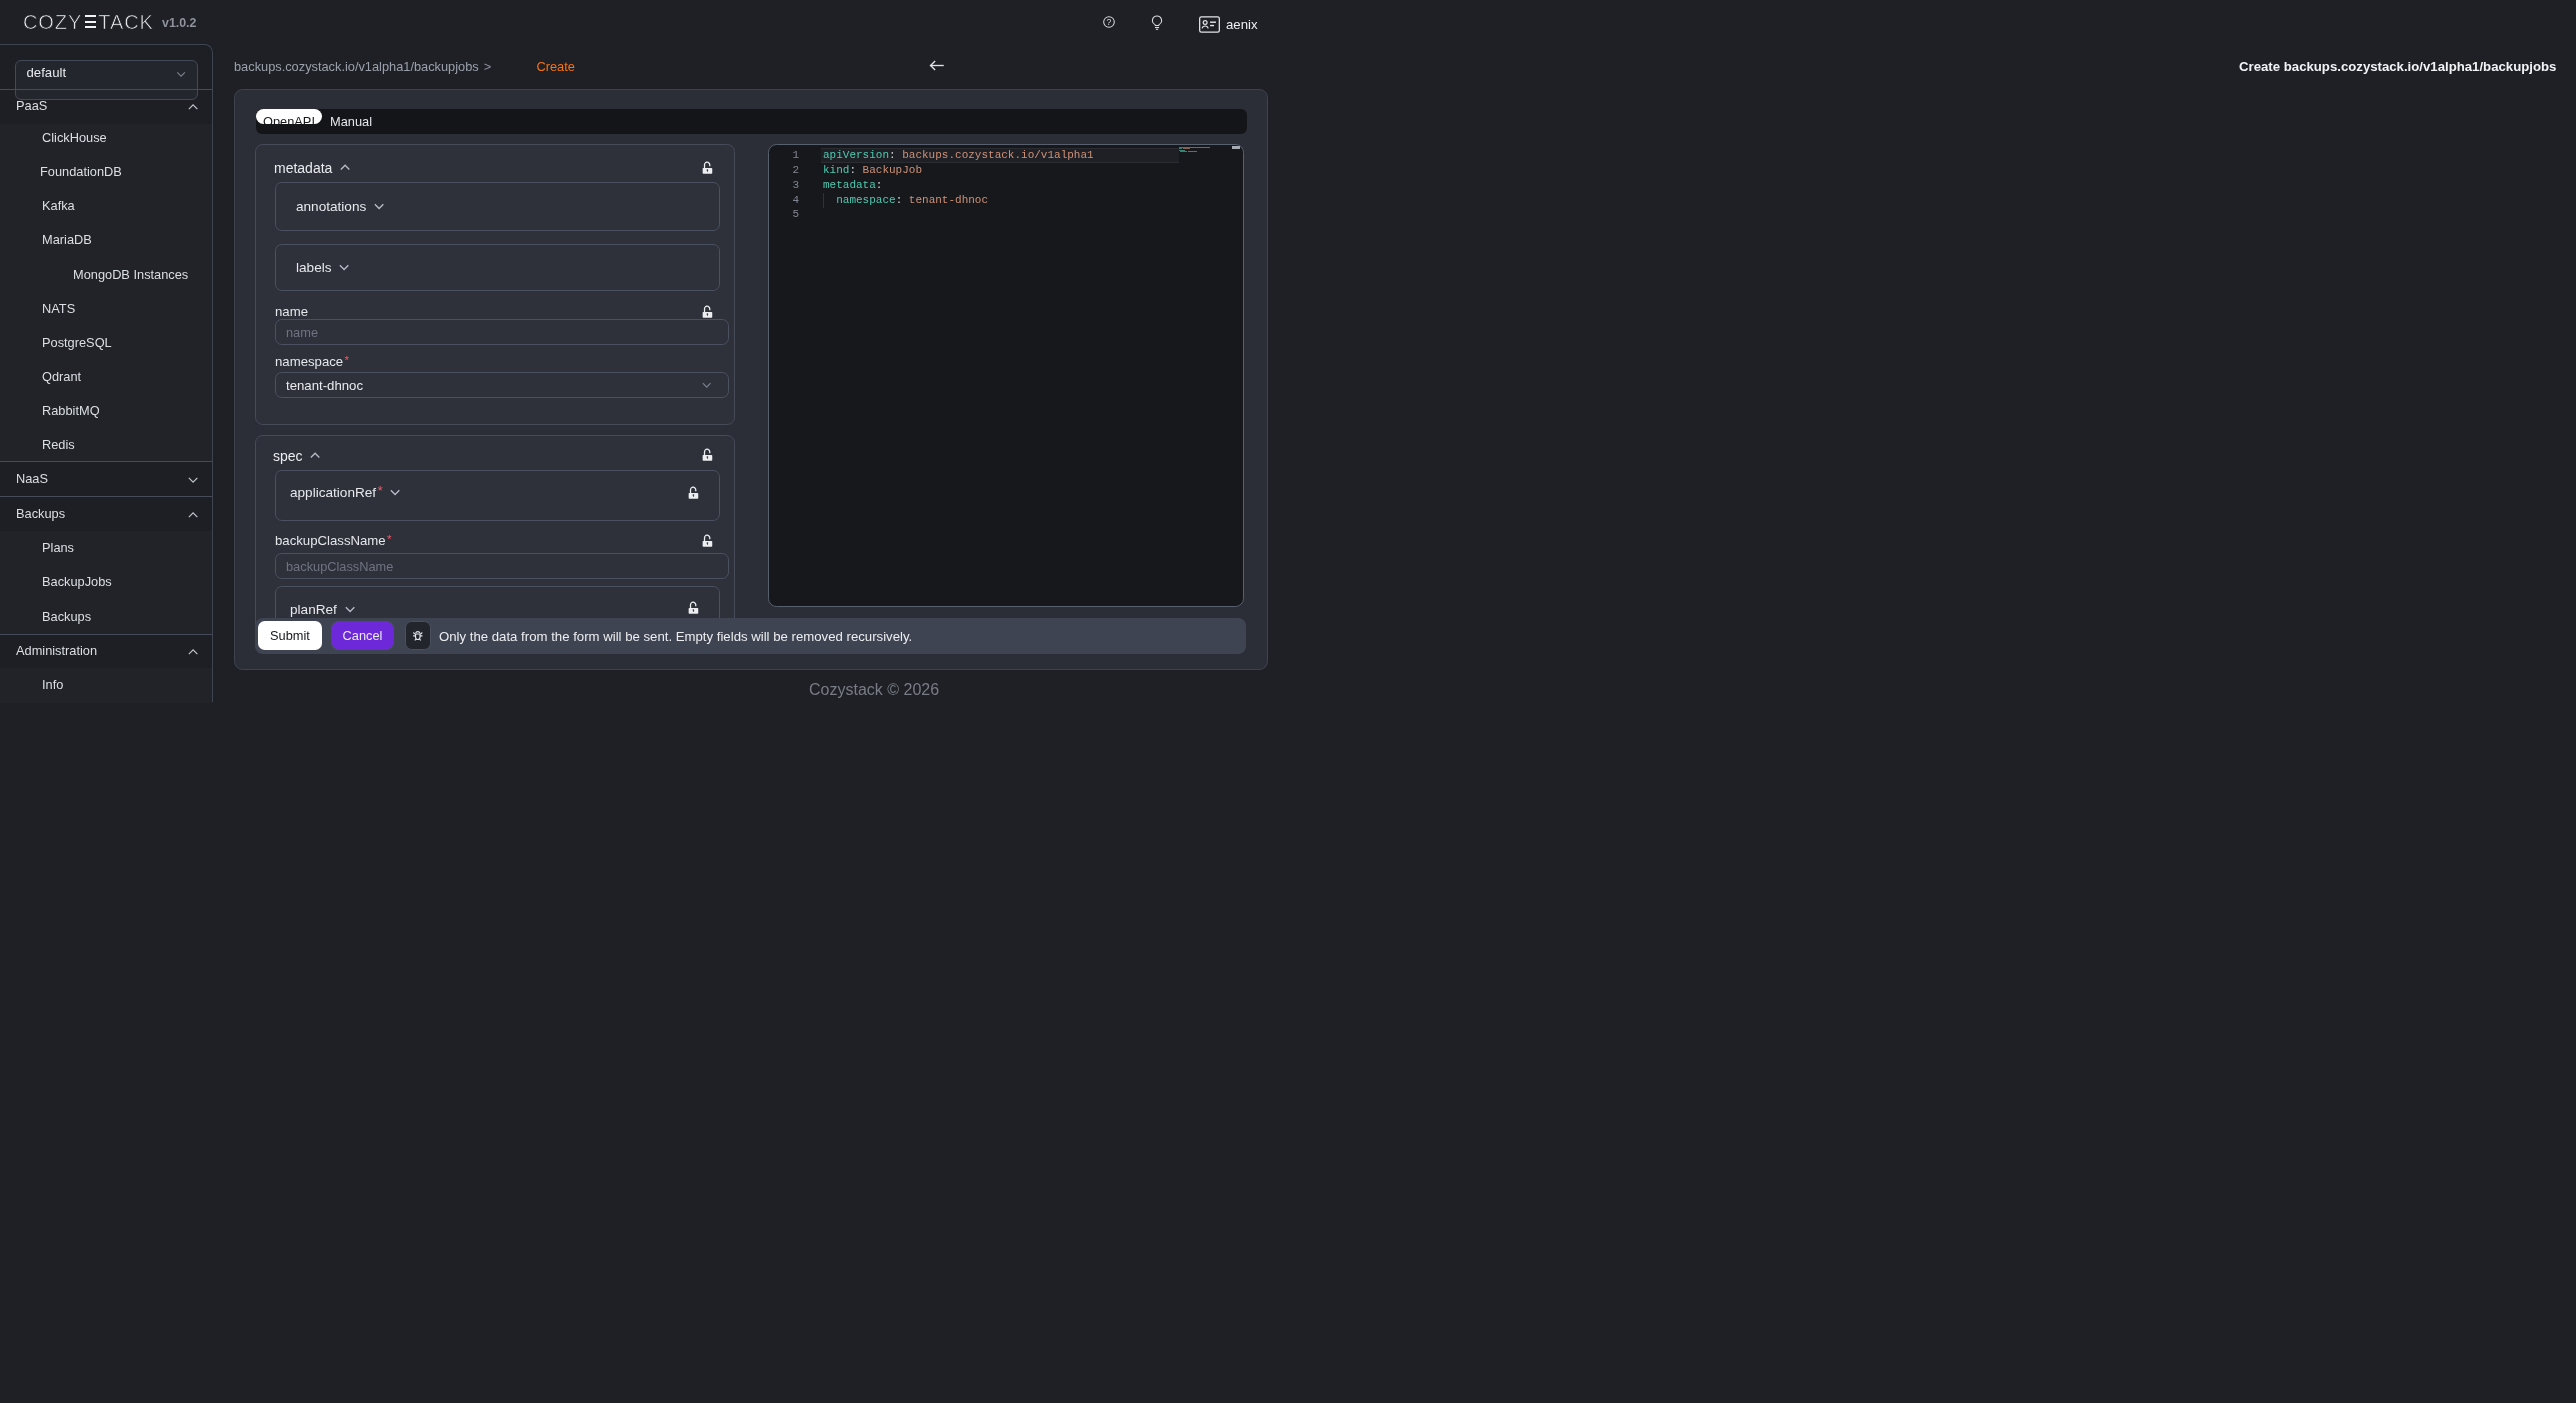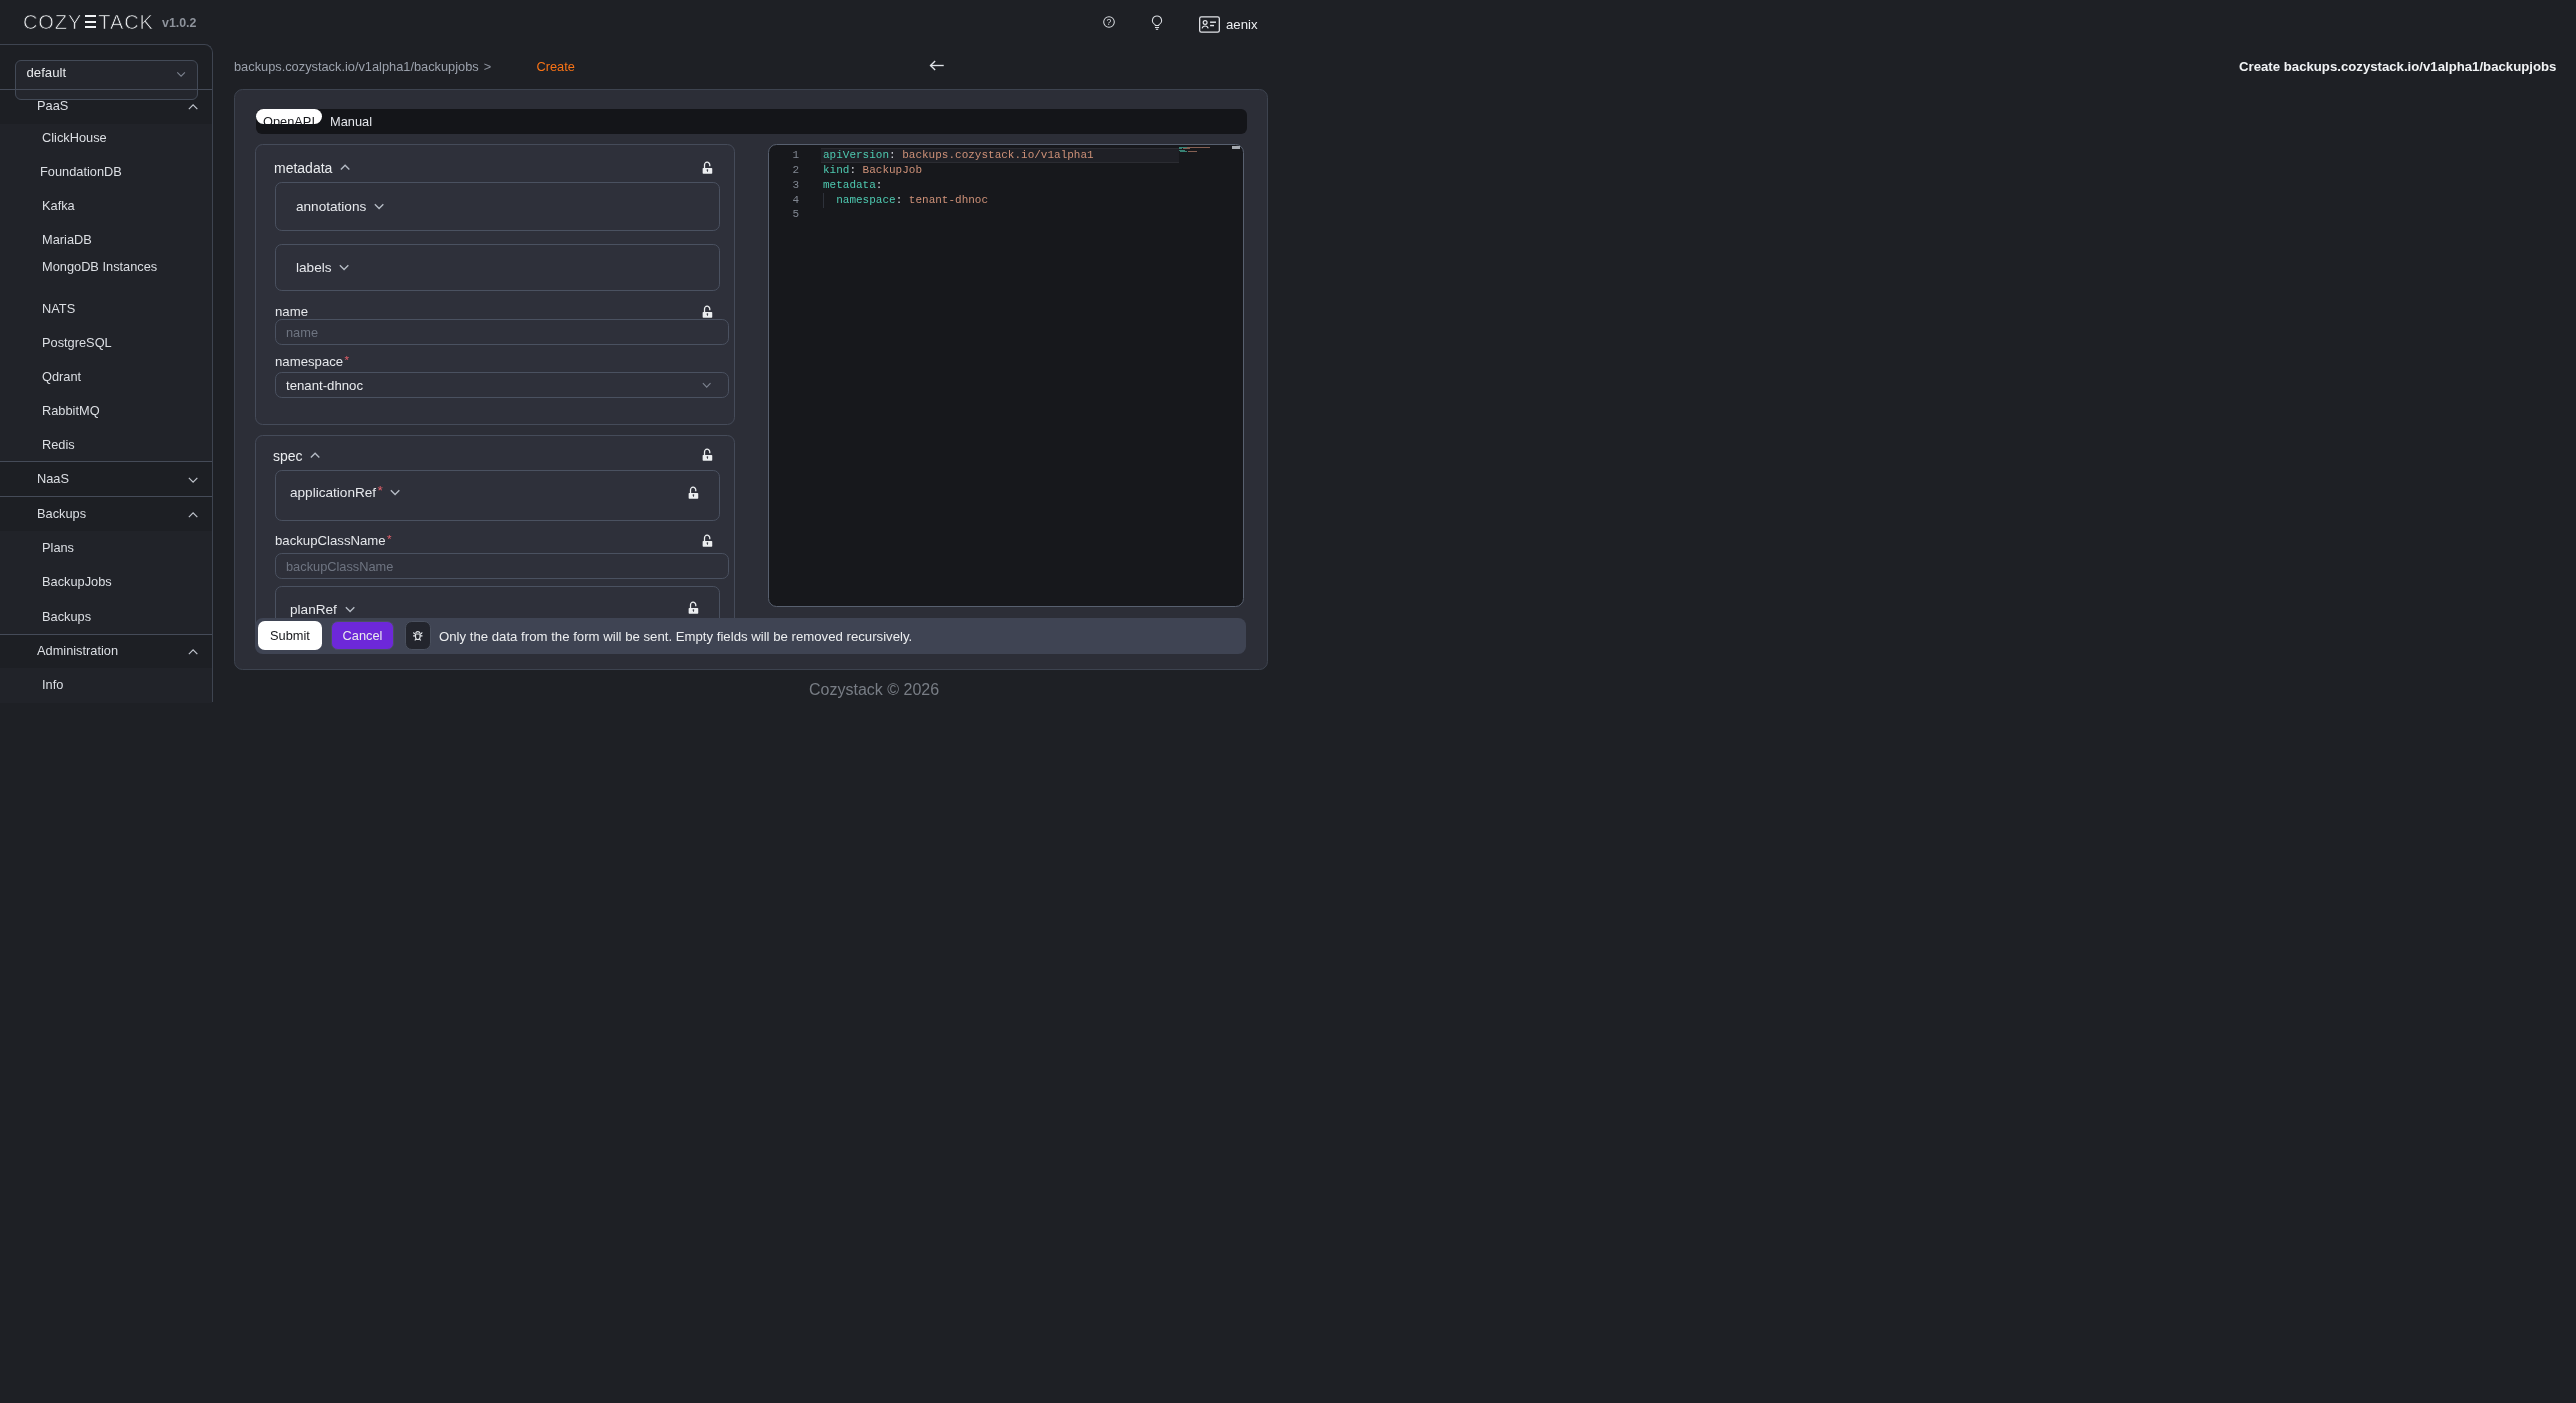--- a/index.html
+++ b/index.html
@@ -12,21 +12,21 @@
   .bars i { position:absolute; left:0; width:11px; height:1.9px; background:#f1f3f5; }
   .ver { left:162px; top:15.8px; font-size:12.4px; font-weight:bold; color:#8d929b; }
   .aenix { left:1226px; top:16.6px; font-size:13.2px; color:#edeff2; }
   
   .sidebar { left:0; top:44px; width:213px; height:658px; background:#1d1f24; border-top:0.9px solid #3e4450; border-right:0.9px solid #3e4450; border-top-right-radius:8.5px; }
   .sel { position:absolute; left:14.5px; top:15.3px; width:183px; height:40px; border:0.9px solid #434a57; border-radius:6px; background:#24262d; }
   .sel .txt { position:absolute; left:11px; top:0; line-height:24px; font-size:13.2px; color:#e8eaed; }
   .subbg { position:absolute; left:0; width:212px; background:#212329; }
   .sdiv { position:absolute; left:0; width:212px; height:0.9px; background:#454b58; }
   .mrow { position:absolute; left:0; width:212px; height:34px; line-height:34px; font-size:12.8px; color:#dcdfe4; }
-  .mrow.hd { padding-left:37px; }
+  .mrow.hd { padding-left:16px; }
   .mrow.it { padding-left:42px; }
   .mrow svg { position:absolute; right:13.6px; top:14.5px; }
   
   .crumb { left:234px; top:59px; font-size:12.8px; color:#9ba1ac; }
   .crumb b { color:#f97316; font-weight:400;margin-left:40px; }
   .crumb .sep { margin:0 5.1px; color:#8d939e; }
   .title { right:19.6px; top:59px; font-size:13.2px; font-weight:bold; color:#f1f3f5; }
   .card { left:234px; top:89px; width:1034px; height:581px; background:#2c2e37; border:0.9px solid #3d434f; border-radius:8.5px; }
   .tabstrip { left:256px; top:109px; width:991px; height:25px; background:#141519; border-radius:6px; }
   .pill { left:256px; top:109px; width:66px; height:15px; background:#ffffff; border-radius:10px; text-align:center; line-height:25px; font-size:12.8px; color:#17181c; }
@@ -108,21 +108,21 @@
   <div class="sdiv" style="top:451px;"></div>
   <div class="sdiv" style="top:589px;"></div>
 
   <div class="mrow hd" style="top:44px;">PaaS<svg width="10.2" height="6" viewBox="0 0 12 7" fill="none" stroke="#c0c5cd" stroke-width="1.4">
         <path d="M1,6 L6,1 L11,6"></path>
       </svg></div>
   <div class="mrow it" style="top:76px;">ClickHouse</div>
   <div class="mrow it" style="top:110px;padding-left:40px;">FoundationDB</div>
   <div class="mrow it" style="top:144px;">Kafka</div>
   <div class="mrow it" style="top:178px;">MariaDB</div>
-  <div class="mrow it" style="top:205px;">MongoDB Instances</div>
+  <div class="mrow it" style="top:213px;margin-left:31px;">MongoDB Instances</div>
   <div class="mrow it" style="top:247px;">NATS</div>
   <div class="mrow it" style="top:281px;">PostgreSQL</div>
   <div class="mrow it" style="top:315px;">Qdrant</div>
   <div class="mrow it" style="top:349px;">RabbitMQ</div>
   <div class="mrow it" style="top:383px;">Redis</div>
   <div class="mrow hd" style="top:417px;">NaaS<svg width="10.2" height="6" viewBox="0 0 12 7" fill="none" stroke="#c0c5cd" stroke-width="1.4">
         <path d="M1,1 L6,6 L11,1"></path>
       </svg></div>
   <div class="mrow hd" style="top:452px;">Backups<svg width="10.2" height="6" viewBox="0 0 12 7" fill="none" stroke="#c0c5cd" stroke-width="1.4">
         <path d="M1,6 L6,1 L11,6"></path>

